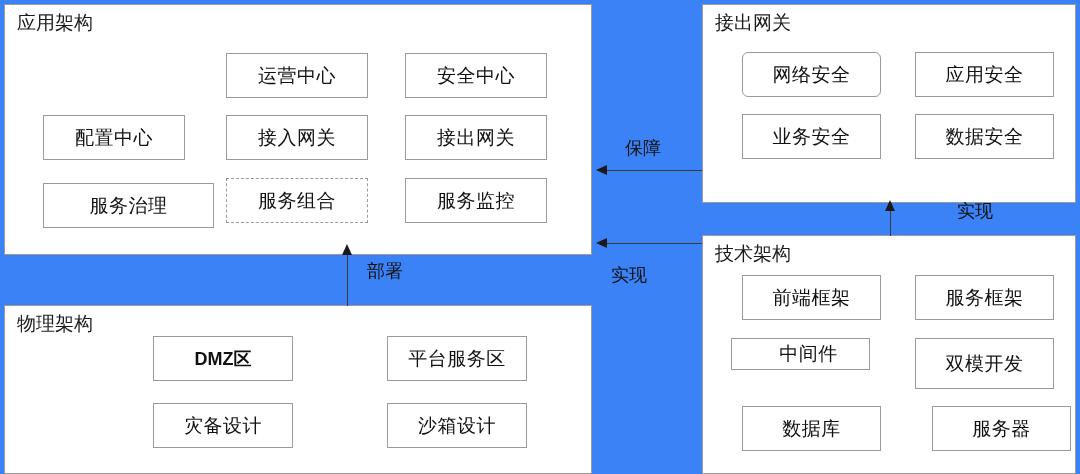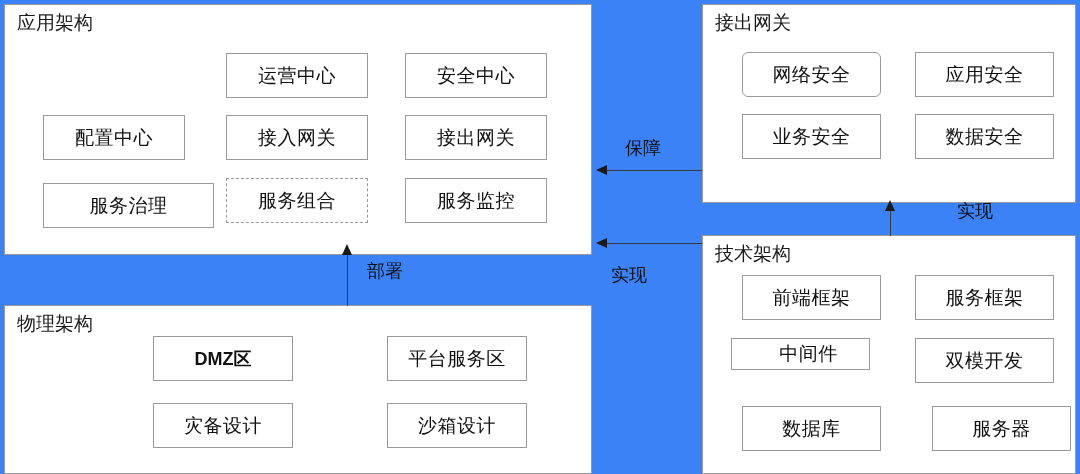--- a/index.html
+++ b/index.html
@@ -109,21 +109,21 @@
     <div class="node" style="left:39px; top:109px; width:139px; height:45px;">业务安全</div>
     <div class="node" style="left:212px; top:109px; width:139px; height:45px;">数据安全</div>
   </div>
 
   <div class="panel" style="left:702px; top:235px; width:374px; height:239px;">
     <div class="panel-title">技术架构</div>
 
     <div class="node" style="left:39px; top:39px; width:139px; height:45px;">前端框架</div>
     <div class="node" style="left:212px; top:39px; width:139px; height:45px;">服务框架</div>
     <div class="node" style="left:28px; top:102px; width:139px; height:32px;padding-left:16px;">中间件</div>
-    <div class="node" style="left:212px; top:102px; width:139px; height:45px;">双模开发</div>
+    <div class="node" style="left:212px; top:102px; width:139px; height:51px;">双模开发</div>
     <div class="node" style="left:39px; top:170px; width:139px; height:45px;">数据库</div>
     <div class="node" style="left:229px; top:170px; width:139px; height:45px;">服务器</div>
   </div>
 
   <div class="panel" style="left:4px; top:305px; width:588px; height:169px;">
     <div class="panel-title">物理架构</div>
 
     <div class="node bold-latin" style="left:148px; top:30px; width:140px; height:45px;">DMZ区</div>
     <div class="node" style="left:382px; top:30px; width:140px; height:45px;">平台服务区</div>
     <div class="node" style="left:148px; top:97px; width:140px; height:45px;">灾备设计</div>

